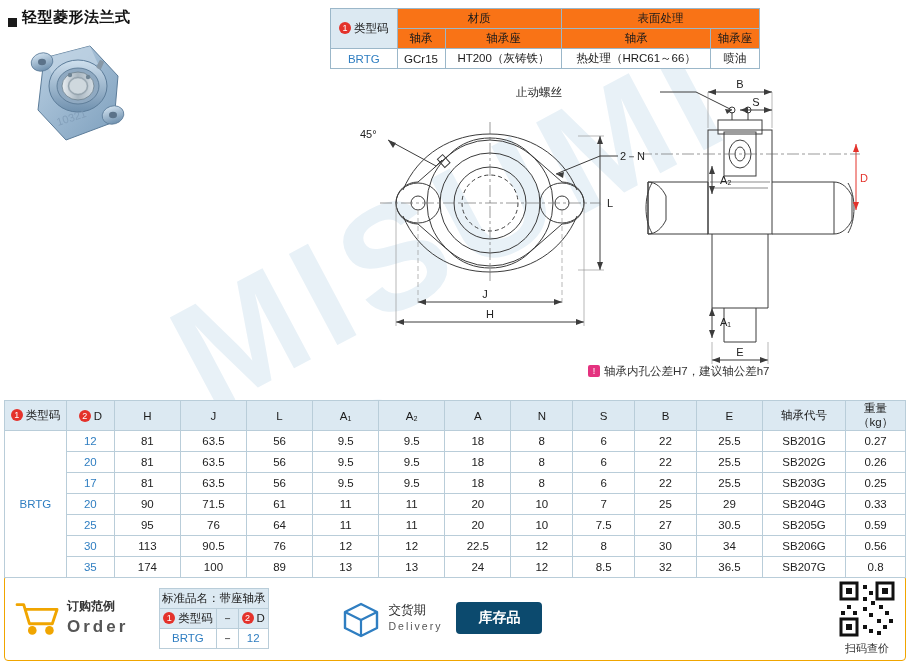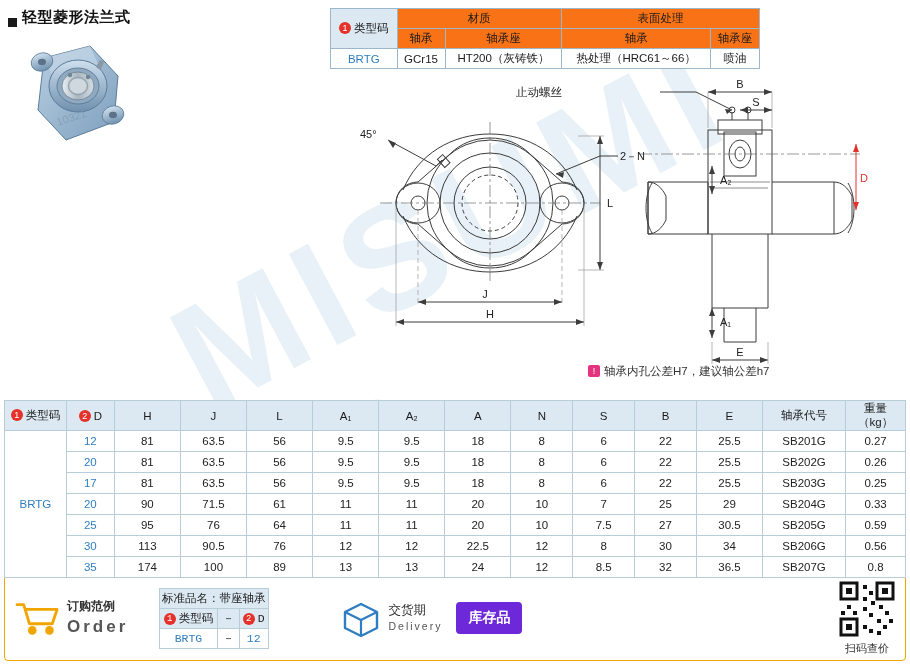--- a/index.html
+++ b/index.html
@@ -80,32 +80,32 @@
     display:flex; align-items:center;
   }
   .order-ex { width:150px; display:flex; align-items:center; padding-left:8px; }
   .cart { width:50px; height:40px; }
   .order-lbl { font-size:12px; color:#333; line-height:1.4; margin-left:4px;font-weight:bold; }
   .order-lbl .ord2 { letter-spacing:3px; font-size:17px; color:#555; }
 
   table.order { border-collapse:collapse; margin-left:4px; }
   table.order td, table.order th {
     border:1px solid #b9cdd9; font-size:11.5px; text-align:center; padding:1px 2px; height:20px;
-    font-weight:normal; color:#222; background:#fff;font-family:Liberation Mono, monospace;
+    font-weight:normal; color:#222; background:#fff;
   }
   table.order .hdr { background:#dce9f2; }
   table.order td.bluev { color:#2f7ec1; }
 
   .delivery { display:flex; align-items:center; margin-left:70px; }
   .delivery .box-ico { width:44px; height:40px; }
   .delivery .dtext { margin-left:6px; font-size:12.5px; color:#333; line-height:1.35; }
   .delivery .dtext .en { font-size:10.5px; letter-spacing:2px; color:#555; }
   .stock-btn {
-    margin-left:14px; background:#6d28d9; color:#fff; font-size:14px;
-    padding:7px 12px; border-radius:4px; border:none; font-weight:bold;
+    margin-left:14px; background:#0c4a6e; color:#fff; font-size:14px;
+    padding:7px 22px; border-radius:4px; border:none; font-weight:bold;
   }
   .qr { margin-left:auto; margin-right:10px; text-align:center; }
   .qr .qcode { width:56px; height:56px; }
   .qr .qlbl { font-size:11px; color:#333; margin-top:1px; }
 </style>
 </head>
 <body>
 
 <div class="page">
 

